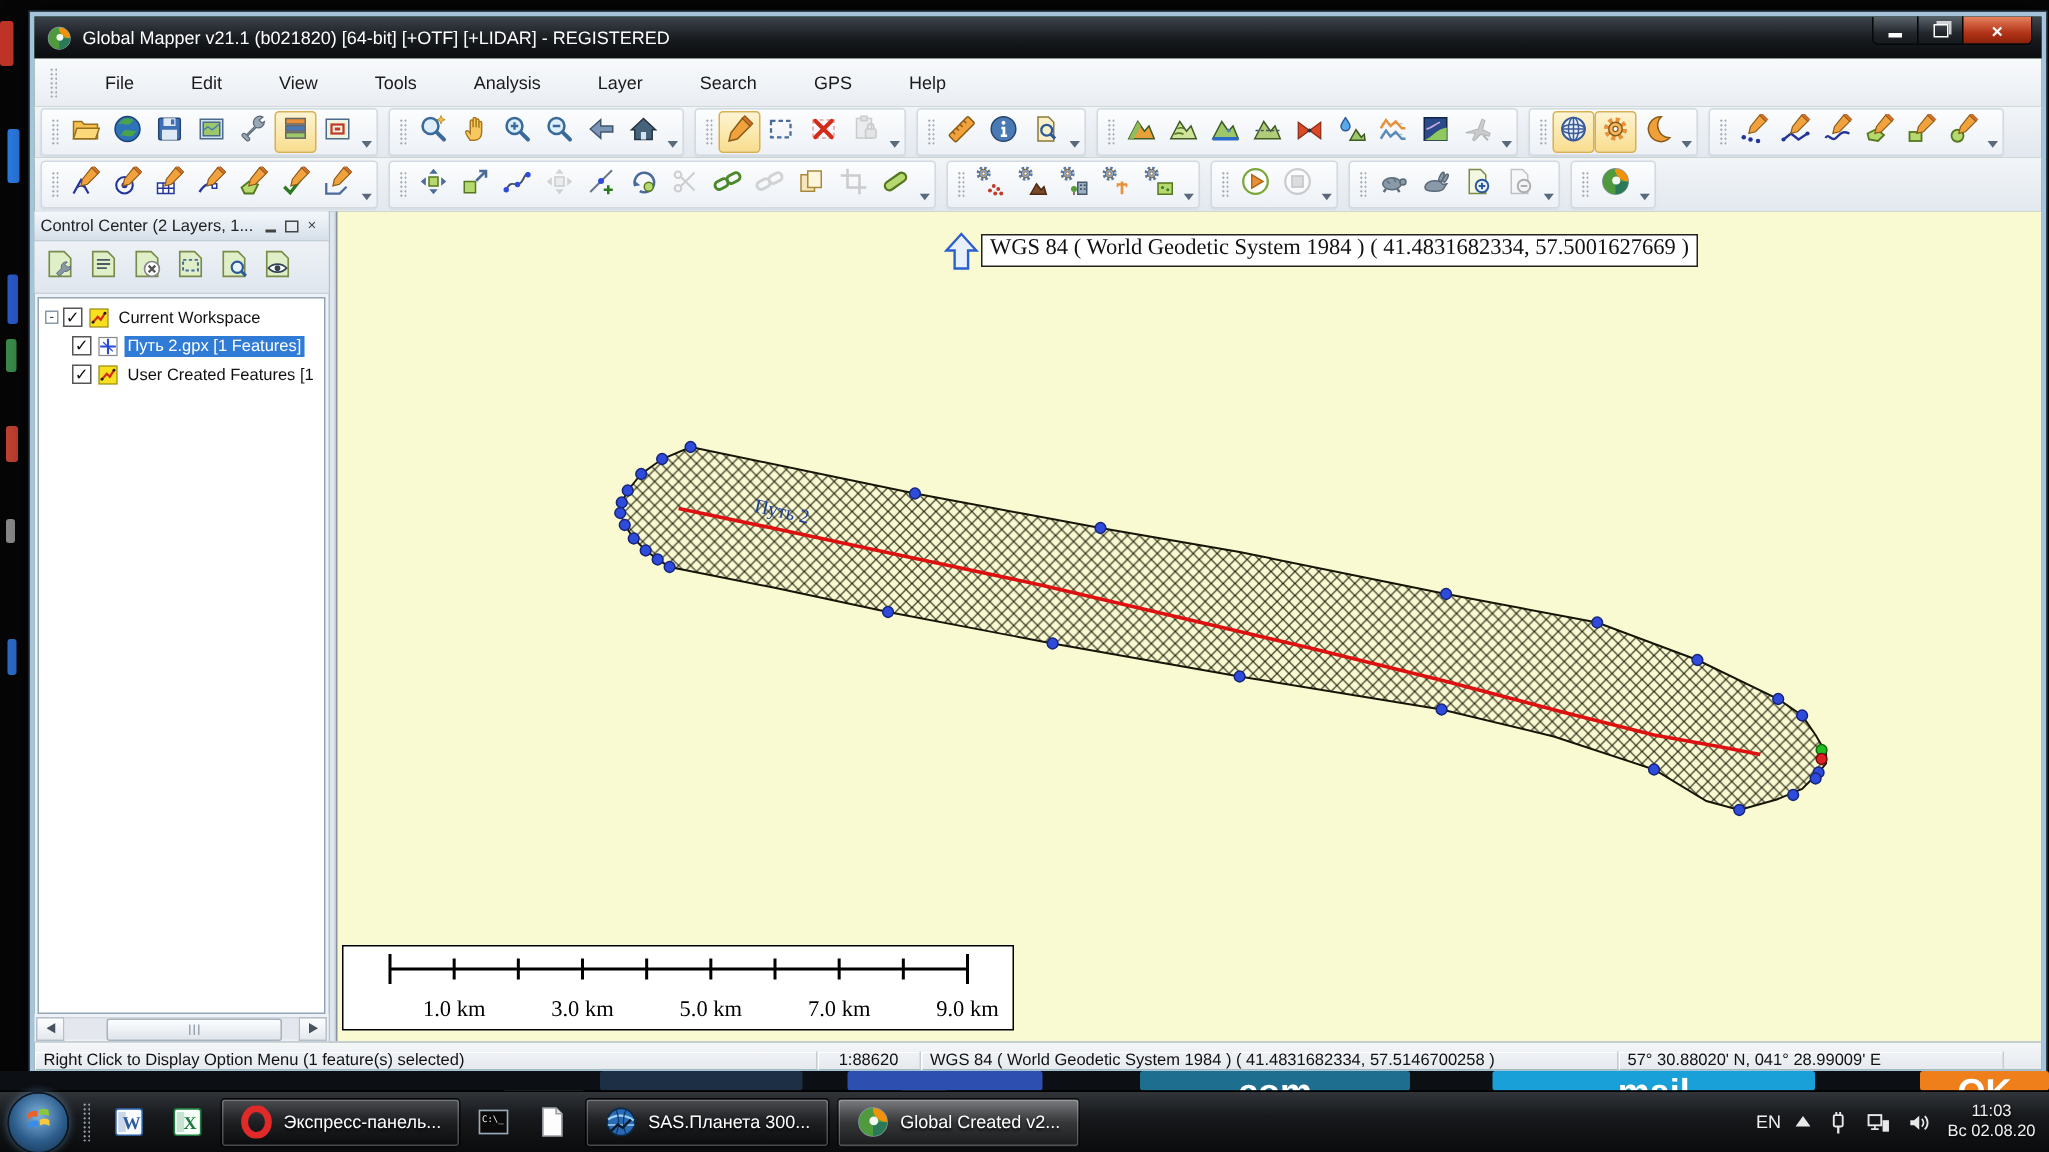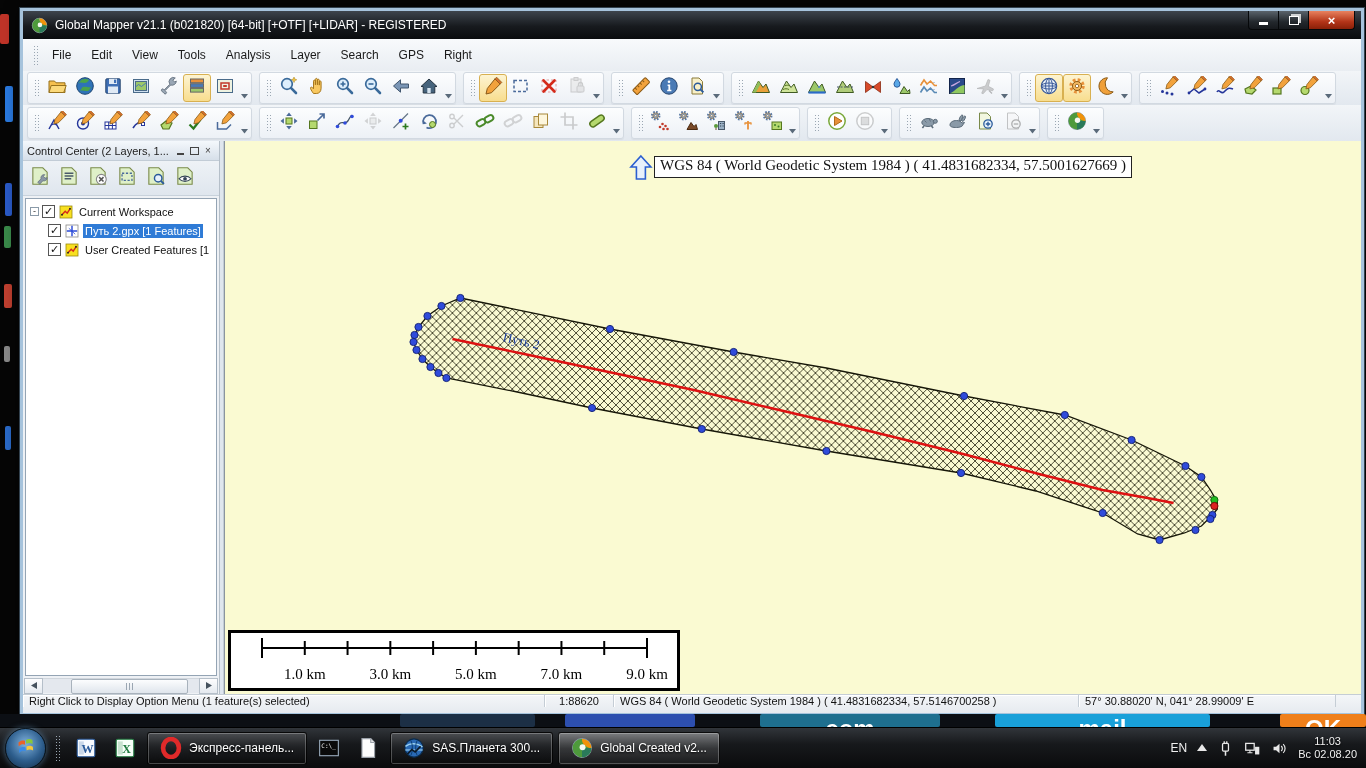--- a/index.html
+++ b/index.html
@@ -17,21 +17,21 @@
   #capbtns{position:absolute;right:6px;top:0;display:flex}
   .cap{width:29px;height:18px;display:flex;align-items:center;justify-content:center;color:#fff;font-size:12px;
        background:linear-gradient(#5a636b,#23282d 60%,#16191d);border:1px solid #06080a;border-top:none;
        margin-left:-1px}
   .cap:first-child{border-radius:0 0 0 4px}
   .cap.close{width:45px;background:linear-gradient(#e8825f,#b33418 60%,#8a2008);border-radius:0 0 4px 0}
   .glyph-min{width:9px;height:3px;background:#fff;margin-top:7px}
   .glyph-rest{width:8px;height:7px;border:1px solid #fff;box-shadow:2px -2px 0 0 rgba(255,255,255,.75)}
   .glyph-x{font-size:13px;line-height:13px;font-weight:bold}
 
-  #menubar{position:absolute;top:28px;left:0;right:0;height:32px;display:flex;align-items:center;gap:0;
+  #menubar{position:absolute;top:28px;left:0;right:0;height:32px;display:flex;align-items:center;gap:18px;
            padding-left:6px;background:linear-gradient(#f8fafc,#e9edf2);border-bottom:1px solid #d4dae2;
            font-size:12px;color:#1a1a1a}
   .menu-item{padding:5px 10px;border-radius:2px}
   .vgrip{width:5px;height:20px;margin:0 4px;background-image:radial-gradient(#9aa6b2 38%,transparent 40%);
          background-size:3px 3px;background-repeat:repeat}
 
   .toolbar{position:absolute;left:0;right:0;display:flex;align-items:center;gap:7px;padding:0 4px;
            background:linear-gradient(#f2f5f8,#e2e8ef);border-bottom:1px solid #cfd5dd}
   #toolbar1{top:60px;height:34px}
   #toolbar2{top:94px;height:36px}
@@ -72,24 +72,24 @@
   .strack{flex:1;height:14px;position:relative;background:#e4e8ee;border-top:1px solid #d0d6dd}
   .sthumb{position:absolute;left:28px;width:115px;top:0;height:13px;border:1px solid #a8b2bc;border-radius:2px;
           background:linear-gradient(#fcfdfe,#dfe5ec);display:flex;align-items:center;justify-content:center;gap:2px}
   .sthumb i{display:block;width:1px;height:7px;background:#9aa6b2}
 
   #splitter{width:3px;flex:0 0 auto;background:#dfe6ee;border-right:1px solid #c2ccd6}
   #canvas{flex:1;position:relative;overflow:hidden;border-left:1px solid #8a949e}
   #mapsvg{position:absolute;left:0;top:0;width:100%;height:100%}
   #projlabel{position:absolute;left:429px;top:15px;height:20px;line-height:20px;background:#fff;
              border:1px solid #222;padding:0 5px;font:15px "Liberation Serif",serif;color:#111;white-space:nowrap}
-  #scalebox{position:absolute;left:3px;top:489px;width:446px;height:55px;background:#fff;border:3px solid #000000}
+  #scalebox{position:absolute;left:3px;top:489px;width:446px;height:55px;background:#fff;border:1px solid #000000}
 
   
-  #statusbar{position:absolute;left:0;right:0;bottom:0;height:18px;display:flex;align-items:flex-start;
+  #statusbar{position:absolute;left:0;right:0;bottom:0;height:18px;display:flex;align-items:flex-end;
              background:linear-gradient(#f4f6f8,#e6eaef);border-top:1px solid #c5cdd5;font-size:11px;color:#111}
   .scell{display:flex;align-items:center;padding:0 6px;border-right:1px solid #c5cdd5;
          box-shadow:inset 1px 1px 0 #fff;white-space:nowrap;overflow:hidden}
   #st-msg{flex:1}
   #st-scale{width:56px;flex:0 0 auto;justify-content:center}
   #st-proj{width:452px;flex:0 0 auto}
   #st-coord{width:244px;flex:0 0 auto}
   #st-grip{width:13px;flex:0 0 auto;border-right:none;background-image:radial-gradient(#9aa6b2 38%,transparent 40%);
            background-size:4px 4px;background-position:2px 4px;background-repeat:repeat}
 
@@ -158,21 +158,21 @@
   <div id="menubar">
     <span class="vgrip"></span>
   <span class="menu-item">File</span>
       <span class="menu-item">Edit</span>
       <span class="menu-item">View</span>
       <span class="menu-item">Tools</span>
       <span class="menu-item">Analysis</span>
       <span class="menu-item">Layer</span>
       <span class="menu-item">Search</span>
       <span class="menu-item">GPS</span>
-      <span class="menu-item">Right</span>
+      <span class="menu-item">Help</span>
     </div>
 
   <div id="toolbar1" class="toolbar">
       <div class="tbgroup">
         <span class="vgrip" style="height: 18px;"></span>
         <span class="tbtn">
           <span><svg viewBox="0 0 20 20" width="20" height="20">
               <path d="M2 16.5V5h5.5L9 6.8h9V16.5z" fill="#f6c04e" stroke="#96711c"></path>
               <path d="M2 16.5l2.2-7h15l-2.5 7z" fill="#fbd97b" stroke="#96711c"></path>
             </svg></span>

